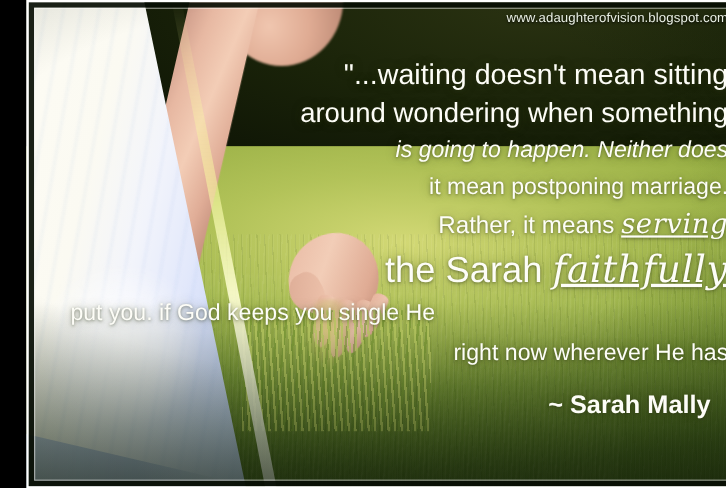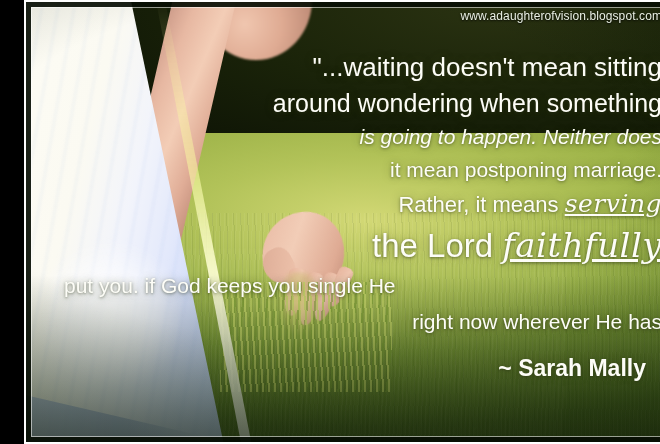--- a/index.html
+++ b/index.html
@@ -281,21 +281,21 @@
   </div>
 
   <div class="url">www.adaughterofvision.blogspot.com</div>
 
   <div class="quote">
     <span class="qline l1">"...waiting doesn't mean sitting</span>
     <span class="qline l2">around wondering when something</span>
     <span class="qline l3">is going to happen. Neither does</span>
     <span class="qline l4">it mean postponing marriage.</span>
     <span class="qline l5"><span>Rather, it means </span><span class="script script-sm">serving</span></span>
-    <span class="qline l6"><span>the Lord </span><span class="script script-lg">faithfully</span></span>
+    <span class="qline l6"><span>the Sarah </span><span class="script script-lg">faithfully</span></span>
     <span class="qline l8">put you. if God keeps you single He</span>
     <span class="qline l7">right now wherever He has</span>
     <span class="qline attrib">~ Sarah Mally</span>
   </div>
 
   <div class="frame-inner"></div>
   <div class="frame-hair"></div>
   <div class="frame-outer"></div>
 </div>
 

